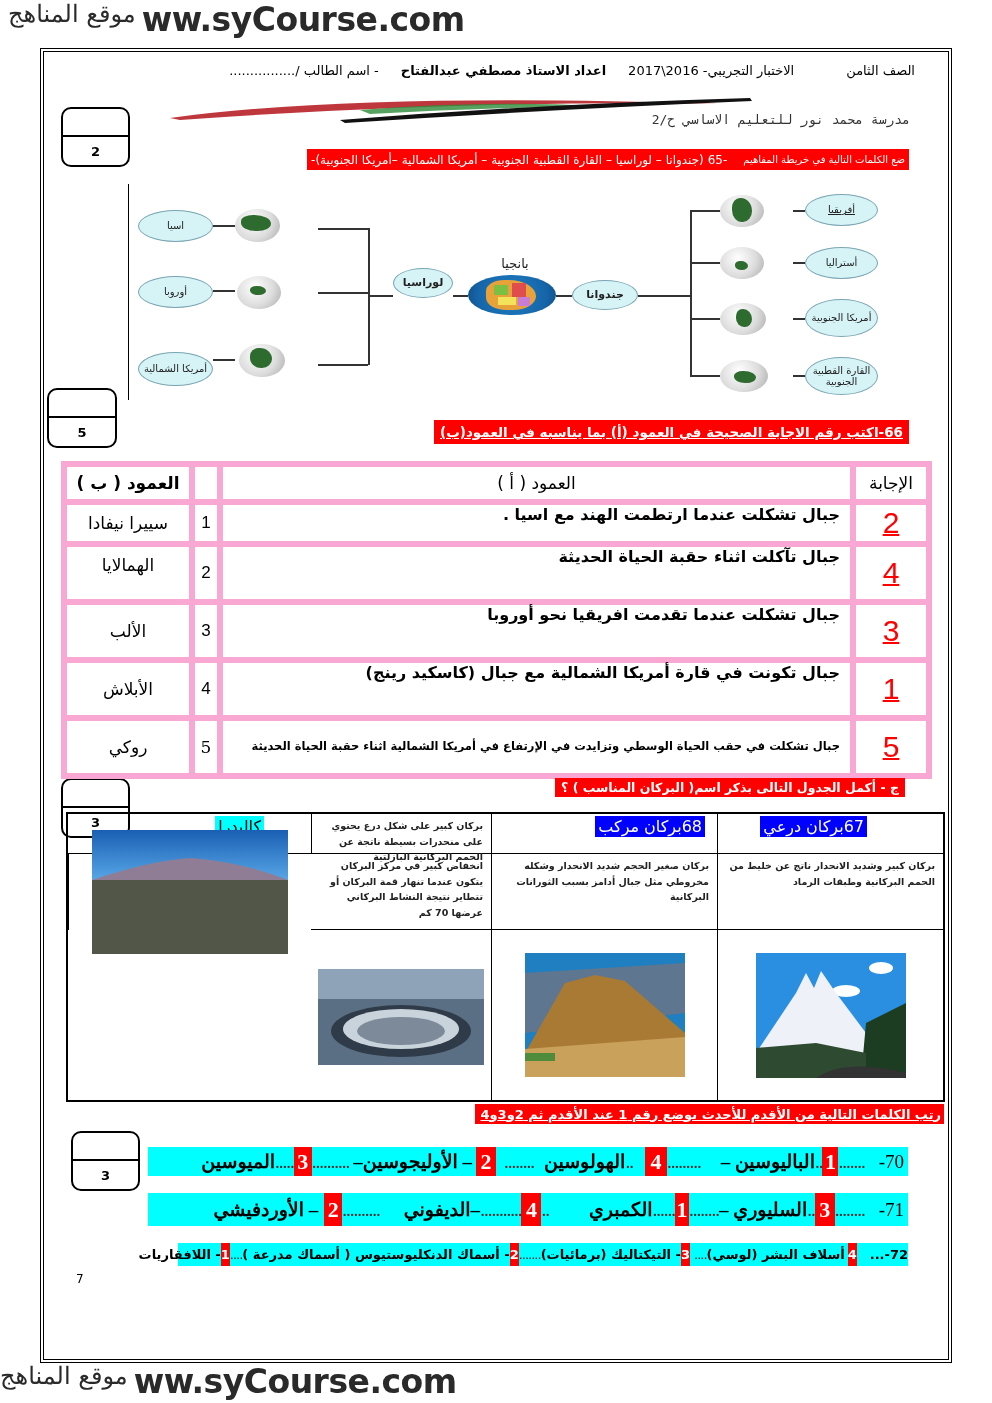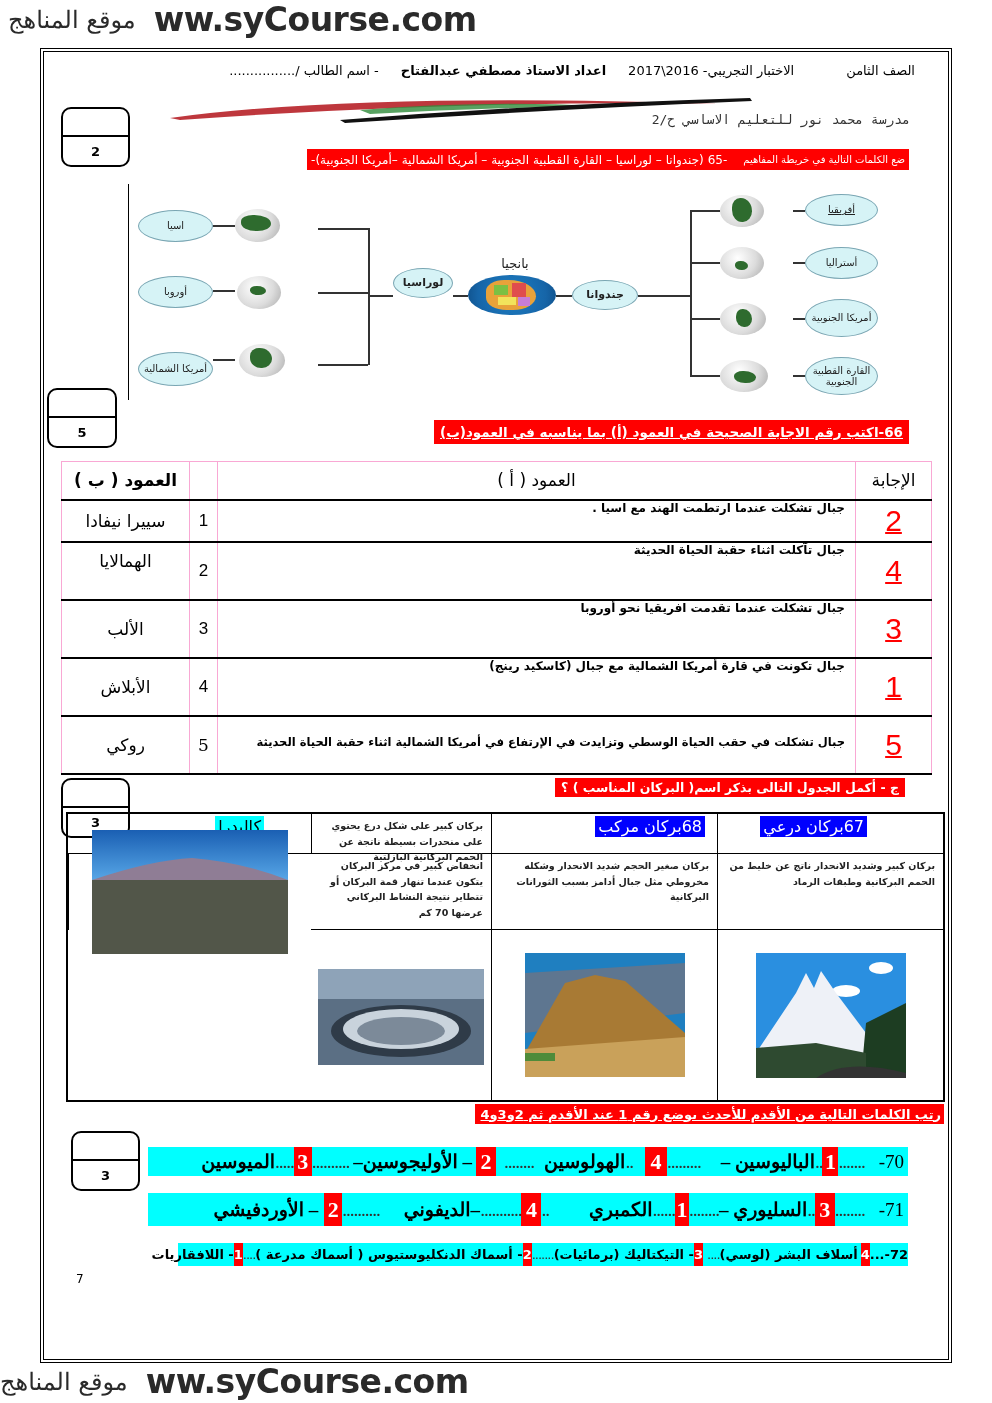--- a/index.html
+++ b/index.html
@@ -1,20 +1,20 @@
 <!DOCTYPE html>
 <html><head>
 <meta charset="utf-8">
 <style>
   * { box-sizing: border-box; margin: 0; padding: 0; }
   html, body { width: 992px; height: 1403px; background: #fff; overflow: hidden; }
   body { position: relative; font-family: "DejaVu Sans", sans-serif; color: #000; }
 
   .abs { position: absolute; }
-  .watermark { display: flex; align-items: center; gap: 18px; direction: ltr; }
+  .watermark { display: flex; align-items: flex-start; gap: 6px; direction: ltr; }
   .watermark .site { font-family: "DejaVu Sans", sans-serif; font-weight: bold; font-size: 33px; color: #2a2a2a; letter-spacing: -0.5px; }
   .watermark .ar { font-family: "DejaVu Serif", serif; font-size: 24px; color: #2a2a2a; }
 
   .page-frame { left: 40px; top: 48px; width: 912px; height: 1315px; border: 3px double #000; border-width: 4px; border-style: double; }
 
   .header-line { top: 60px; left: 200px; width: 715px; height: 20px; font-size: 13px; direction: rtl; display: flex; align-items: center; }
   .header-line span { white-space: nowrap; }
 
   .score-box { border: 2.5px solid #000; border-radius: 10px; background: #fff; }
   .score-box .top { height: 50%; border-bottom: 2.5px solid #000; }
@@ -32,45 +32,45 @@
   .oval.big { font-weight: bold; font-size: 11px; }
   .globe { position: absolute; border-radius: 50%; background: radial-gradient(circle at 40% 35%, #ffffff 0%, #dcdcdc 55%, #a9a9a9 100%); }
   .globe .land { position: absolute; background: #2e6b2e; border-radius: 40% 55% 45% 50%; }
   .pangaea { position: absolute; border-radius: 50%; background: radial-gradient(circle at 50% 50%, #1e7fc4 0%, #1665a8 70%, #0f4f88 100%); overflow: hidden; }
   .pangaea .p { position: absolute; }
   .line { position: absolute; background: #333; }
 
   .q66 { right: 83px; top: 420px; height: 24px; padding: 0 6px; font-size: 13.5px; display: flex; align-items: center; text-decoration: underline; }
 
   table.match { position: absolute; left: 61px; top: 461px; width: 871px; border-collapse: collapse; direction: rtl; }
-  table.match td, table.match th { border: 1px solid #f9a8d4; }
+  table.match td, table.match th { border: 6px solid #f9a8d4; }
   table.match tr { border-bottom: 2px solid #000; }
   table.match th { font-weight: normal; font-size: 17px; height: 38px; }
   table.match th.bold { font-weight: bold; }
   .ans-cell { width: 76px; text-align: center; color: #ff0000; font-size: 30px; font-family: "Liberation Sans", sans-serif; text-decoration: underline; text-decoration-thickness: 2px; }
-  .statement { text-align: right; padding-right: 10px; font-weight: bold; font-size: 12px; vertical-align: top; padding-top: 0; }
+  .statement { text-align: right; padding-right: 10px; font-weight: bold; font-size: 16px; vertical-align: top; padding-top: 0; }
   .num-cell { width: 28px; text-align: center; font-size: 17px; font-family: "Liberation Sans", sans-serif; }
   .b-cell { width: 128px; text-align: center; font-size: 17px; font-family: "DejaVu Sans", sans-serif; }
 
   .qC { right: 87px; top: 778px; height: 19px; font-size: 12.5px; padding: 0 6px; display: flex; align-items: center; }
 
   .volcano-table { position: absolute; left: 66px; top: 812px; width: 879px; height: 290px; border: 2.5px solid #000; direction: rtl; display: grid; grid-template-columns: 226px 226px 180px 1fr; grid-template-rows: 40px 76px 1fr; }
   .vcell { border-left: 1.5px solid #000; position: relative; }
   .vcell.last { border-left: none; }
   .vhead { border-bottom: 1.5px solid #000; display: flex; align-items: flex-start; justify-content: flex-start; padding-right: 0; }
   .vlabel { margin-top: 2px; color: #fff; background: #0000ff; font-size: 16px; padding: 1px 3px; white-space: nowrap; font-family: "DejaVu Sans", sans-serif; }
   .vlabel.small { font-size: 12px; font-weight: bold; padding: 3px 3px; }
   .vlabel.cyan { background: #00ffff; color: #000; font-size: 16px; }
   .vdesc { border-bottom: 1.5px solid #000; font-size: 9.5px; font-weight: bold; line-height: 1.65; padding: 4px 8px; text-align: right; color: #222; }
   .vimg { display: flex; align-items: center; justify-content: center; }
 
   .qOrder { right: 40px; top: 1104px; height: 20px; font-size: 13px; padding: 0 3px; display: flex; align-items: center; text-decoration: underline; background: #ff0000; }
 
   .cyan-row { position: absolute; background: #00ffff; direction: rtl; display: flex; align-items: center; font-family: "Liberation Serif", serif; font-weight: bold; white-space: nowrap; }
-  .cyan-row .qnum { font-weight: normal; }
+  .cyan-row .qnum { font-weight: normal; margin-left: 13px; }
   .cyan-row .red-num { background: #ff0000; color: #fff; display: inline-flex; align-items: center; justify-content: center; }
   .cyan-row .dots { color: #333; font-weight: normal; letter-spacing: -1px; }
 
   .page-num { left: 76px; top: 1272px; font-size: 12px; font-family: "DejaVu Sans", sans-serif; }
 </style>
 </head>
 <body>
 
 <div class="abs watermark" style="left:8px; top:0px;">
   <span class="ar">موقع المناهج</span>

